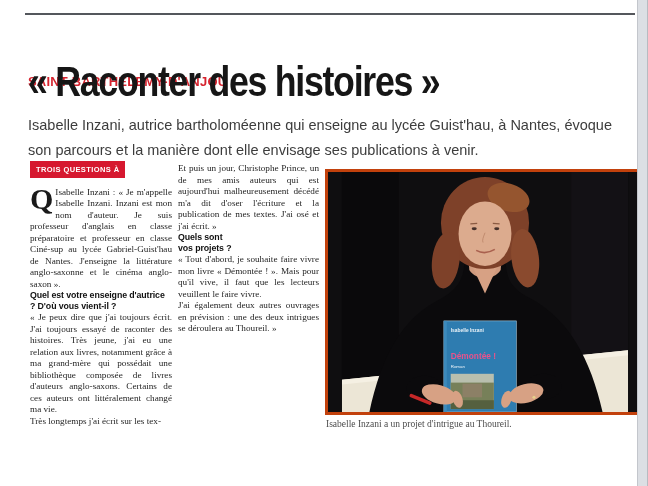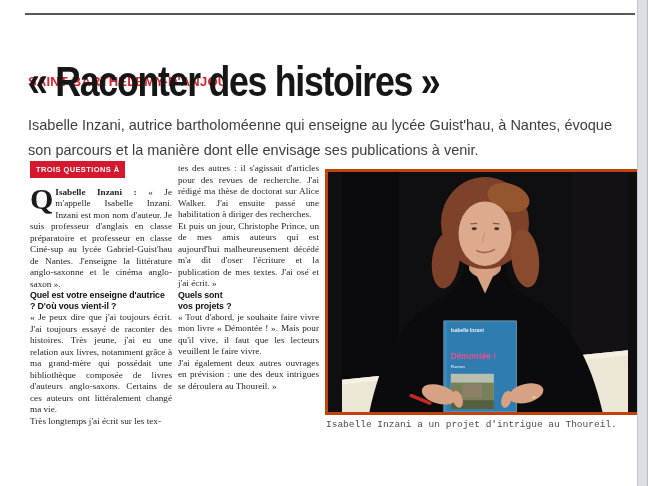--- a/index.html
+++ b/index.html
@@ -53,37 +53,37 @@
   .col-1 { left:30px;  top:161px; width:142px; }
   .col-2 { left:178px; top:163px; width:141px; }
   .col p { margin:0; }
   .dropcap {
     float:left;
     font-family:"Liberation Serif", serif;
     font-weight:bold; font-size:30px; line-height:24px;
     padding-right:2px; color:#1a1a1a;
   }
   .q-first-line { display:block; font-weight:bold; }
-  .speaker { font-weight:bold; }
+  .speaker { font-weight:normal; }
   .q-heading {
     font-family:"Liberation Sans", sans-serif;
     font-weight:bold; font-size:8.8px; line-height:11px; letter-spacing:-0.1px;
     color:#111111; text-align:left;
     margin-top:10px; margin-bottom:3px;
     white-space:pre-line;
   }
   
   .photo-frame {
     position:absolute; left:325px; top:169px; width:320px; height:246px;
     border:3px solid #c2410c; background:#0f0e10;
   }
   .photo-frame svg { display:block; width:100%; height:100%; }
   .caption {
     position:absolute; left:326px; top:419px; width:300px;
-    font-family:Liberation Mono, monospace;
+    font-family:Liberation Serif, serif;
     font-size:9.5px; color:#4b4b4b;
   }
 </style>
 </head>
 <body>
 
 <div id="page">
 
   <div class="top-rule"></div>
 
@@ -99,21 +99,20 @@
       <span class="dropcap">Q</span>
       <span class="speaker">Isabelle Inzani :</span>
       <span>« Je m'appelle Isabelle Inzani. Inzani est mon nom d'auteur. Je suis professeur d'anglais en classe préparatoire et professeur en classe Ciné-sup au lycée Gabriel-Guist'hau de Nantes. J'enseigne la littérature anglo-saxonne et le cinéma anglo-saxon ».</span>
     </p>
     <p class="q-heading">Quel est votre enseigne d'autrice ? D'où vous vient-il ?</p>
     <p>« Je peux dire que j'ai toujours écrit. J'ai toujours essayé de raconter des histoires. Très jeune, j'ai eu une relation aux livres, notamment grâce à ma grand-mère qui possédait une bibliothèque composée de livres d'auteurs anglo-saxons. Certains de ces auteurs ont littéralement changé ma vie.</p>
     <p>Très longtemps j'ai écrit sur les tex-</p>
   </div>
 
   <div class="col col-2">
-    <p>tes des autres : il s'agissait d'articles pour des revues de recherche. J'ai rédigé ma thèse de doctorat sur Alice Walker. J'ai ensuite passé une habilitation à diriger des recherches.</p>
     <p>Et puis un jour, Christophe Prince, un de mes amis auteurs qui est aujourd'hui malheureusement décédé m'a dit d'oser l'écriture et la publication de mes textes. J'ai osé et j'ai écrit. »</p>
     <p class="q-heading">Quels sont
 vos projets ?</p>
     <p>« Tout d'abord, je souhaite faire vivre mon livre « Démontée ! ». Mais pour qu'il vive, il faut que les lecteurs veuillent le faire vivre.</p>
     <p>J'ai également deux autres ouvrages en prévision : une des deux intrigues se déroulera au Thoureil. »</p>
   </div>
 
   <div class="photo-frame">
     <svg viewBox="0 0 292 245" xmlns="http://www.w3.org/2000/svg">
 

